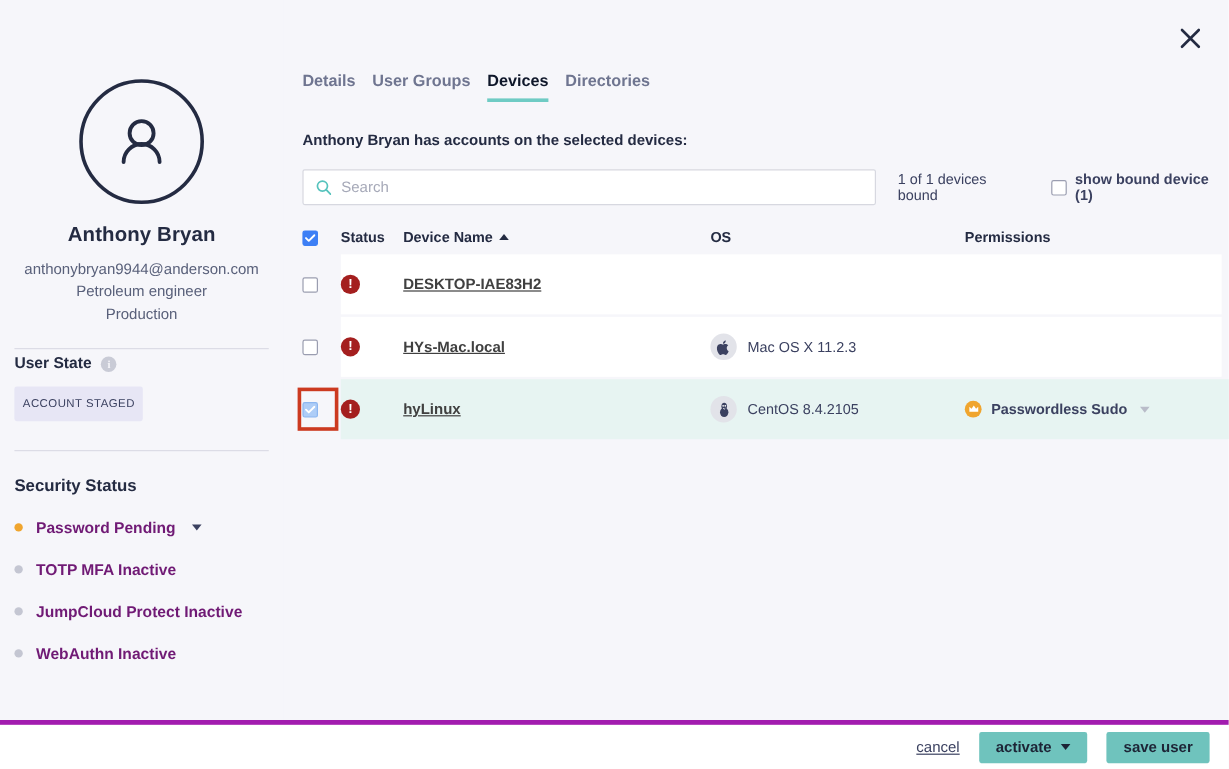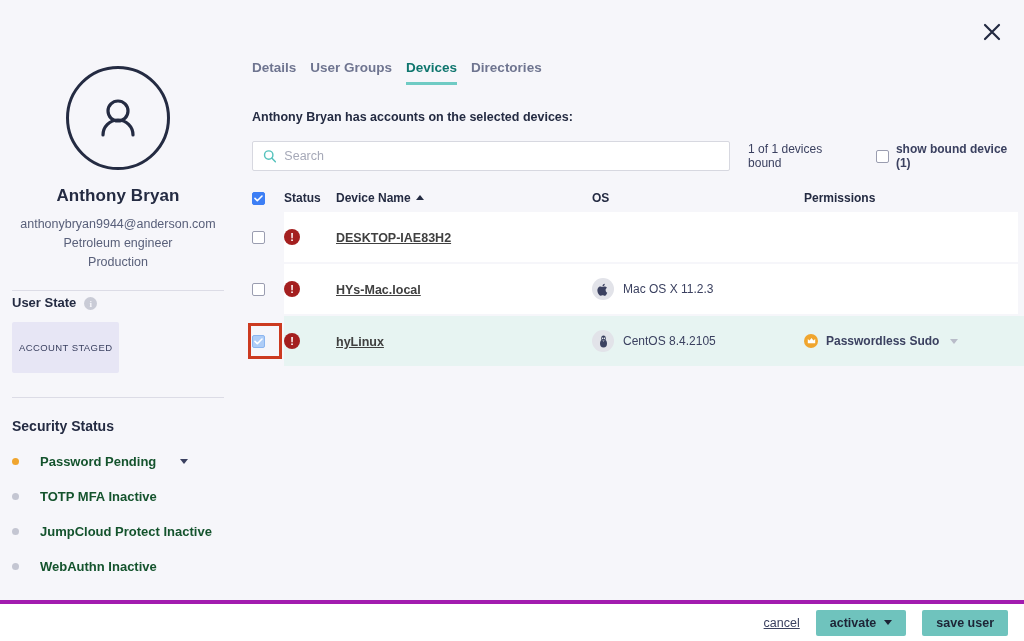--- a/index.html
+++ b/index.html
@@ -72,33 +72,33 @@
     display: inline-flex; align-items: center; justify-content: center;
     font-family: "Liberation Serif", serif;
   }
   .state-badge {
     display: inline-block;
     margin-top: 12px;
     background: #e7e6f5;
     color: #3b4160;
     font-size: 9.5px;
     letter-spacing: .4px;
-    padding: 20px 7px;
+    padding: 9px 7px;
     border-radius: 2px;
   }
   .divider2 { height: 1px; background: #dcdce6; margin-top: 24px; }
   .sec-title {
     font-size: 14px; font-weight: bold;
     color: #242b42; margin-top: 20px;
   }
   .sec-item {
-    display: flex; align-items: center; gap: 21px;
+    display: flex; align-items: center; gap: 11px;
     margin-top: 20px;
     font-size: 13px; font-weight: bold;
-    color: #14532d;
+    color: #701a75;
   }
   .dot { width: 7px; height: 7px; border-radius: 50%; background: #c4c6d2; flex: none; }
   .dot.warn { background: #f0a52e; }
   .caret-down {
     width: 0; height: 0;
     border-left: 4px solid transparent;
     border-right: 4px solid transparent;
     border-top: 5px solid #3b4160;
     margin-left: 3px;
   }
@@ -109,21 +109,21 @@
     display: flex; gap: 14px;
     padding: 60px 0 0 16px;
   }
   .tab {
     font-size: 13.5px; font-weight: bold;
     color: #6f7590;
     padding-bottom: 7px;
     cursor: pointer;
     border-bottom: 3px solid transparent;
   }
-  .tab.active { color: #0f766e; border-bottom-color: #6fcbc4; }
+  .tab.active { color: #0f172a; border-bottom-color: #6fcbc4; }
 
   .subtitle {
     margin: 25px 0 0 16px;
     font-size: 12.5px; font-weight: bold;
     color: #242b42;
   }
 
   .toolbar {
     display: flex; align-items: center;
     margin: 17px 0 0 16px;

